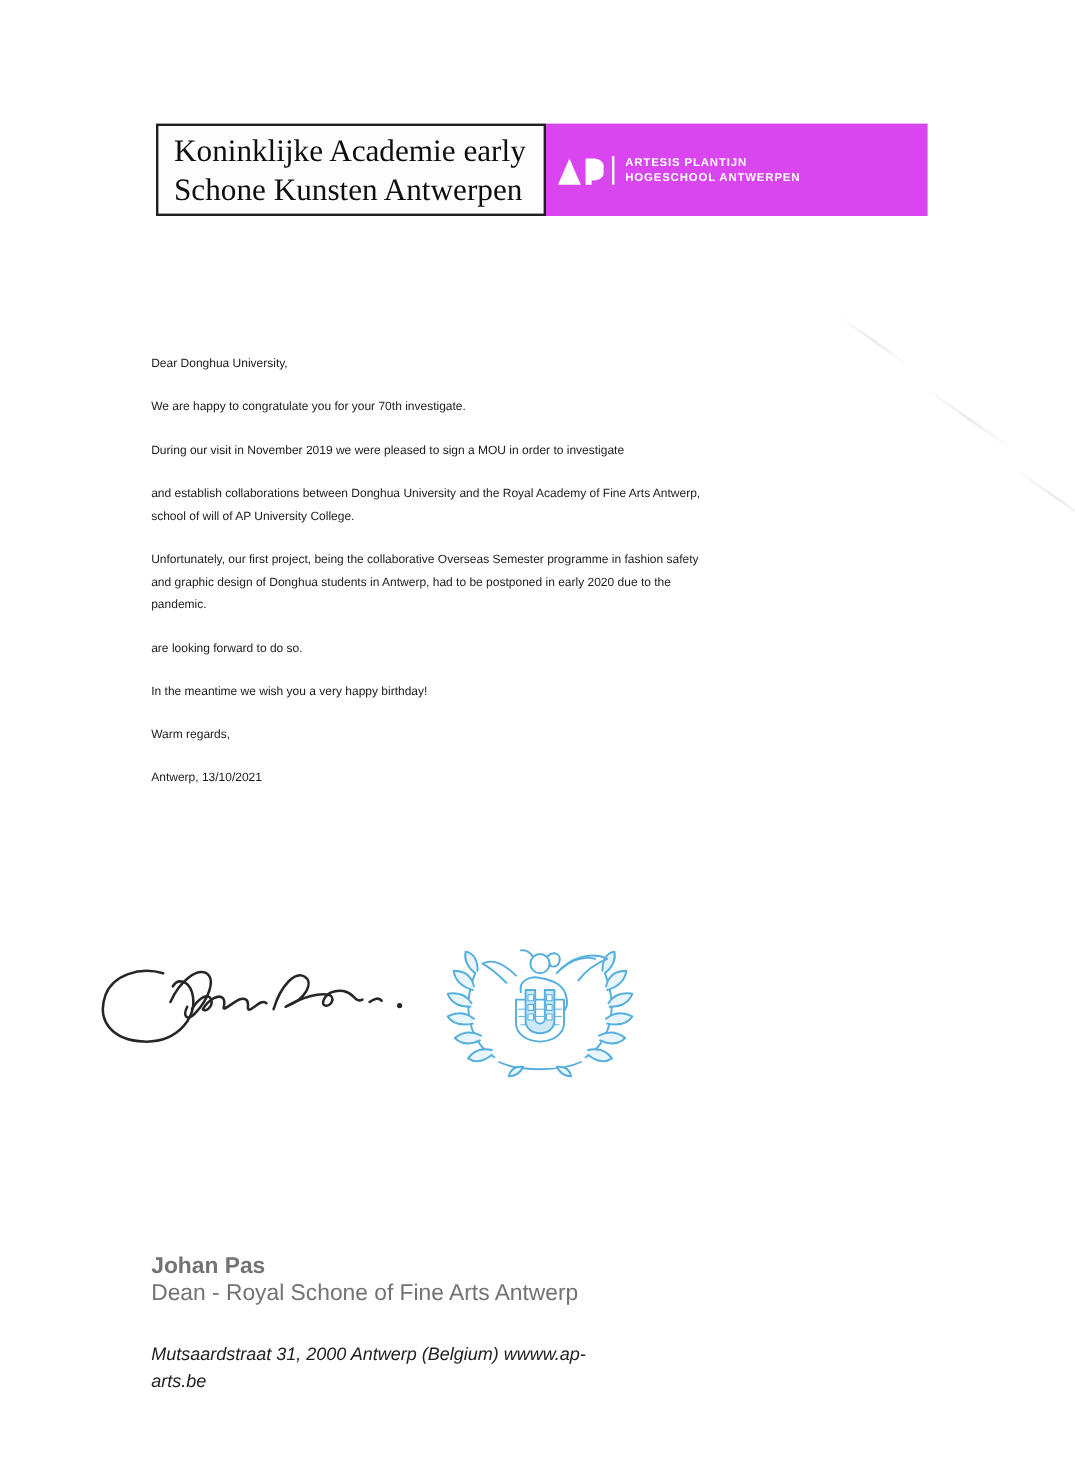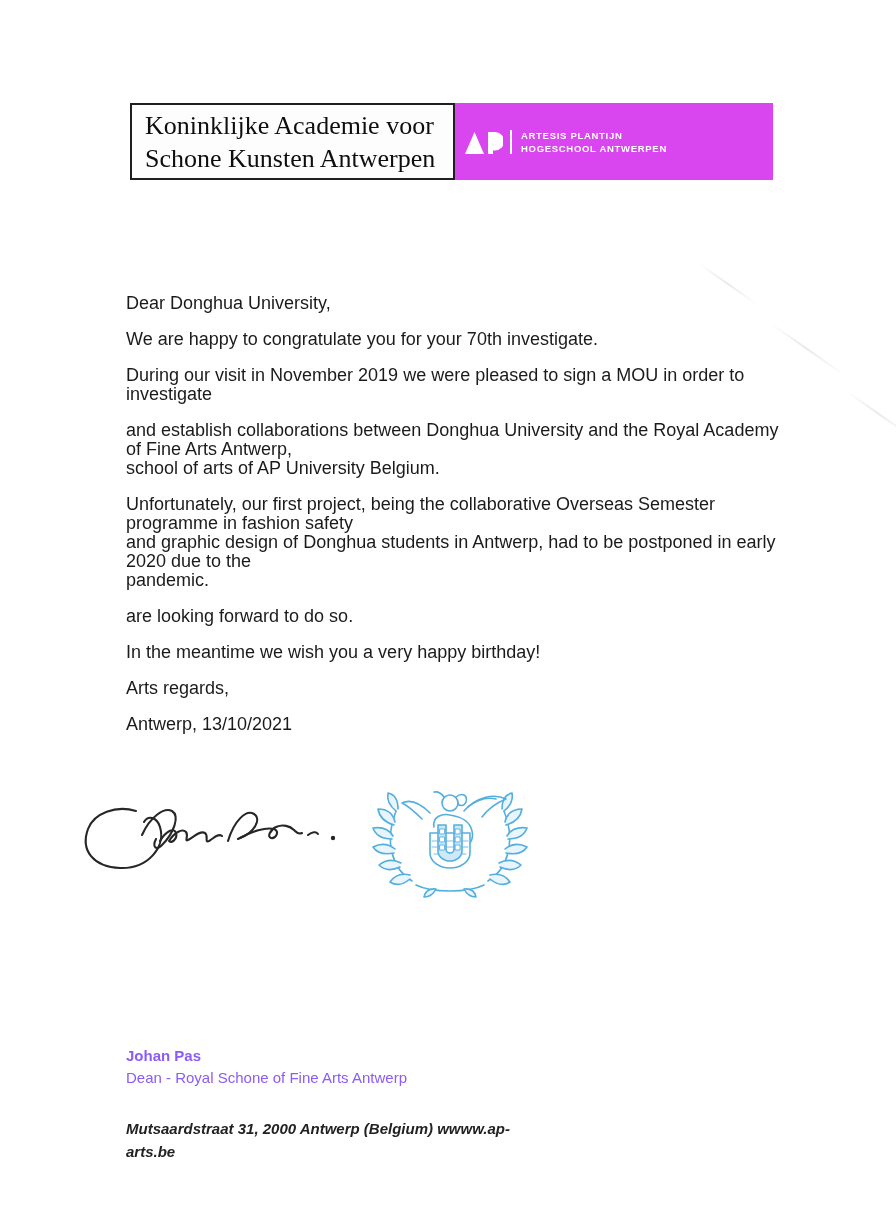--- a/index.html
+++ b/index.html
@@ -9,47 +9,47 @@
   
   .letterhead{position:absolute;left:130px;top:103px;width:643px;height:77px;display:flex;}
   .name-box{box-sizing:border-box;width:325px;height:77px;border:2px solid #1f1f1f;background:#fdfdfd;
             padding:4px 0 0 13px;font-family:"Liberation Serif",serif;font-size:26px;line-height:33px;
             color:#0e0e0e;white-space:nowrap;}
   .ap-box{box-sizing:border-box;flex:1;background:#d946ef;display:flex;align-items:center;padding-left:10px;}
   .ap-sep{width:2px;height:24px;background:#ffffff;margin:1px 9px 0 7px;}
   .ap-org{color:#ffffff;font-size:9.5px;font-weight:700;letter-spacing:0.7px;line-height:13px;padding-top:1px;}
 
   
-  .letter-body{position:absolute;left:126px;top:277px;width:658px;font-size:18px;line-height:19px;}
+  .letter-body{position:absolute;left:126px;top:277px;width:658px;font-size:10px;line-height:19px;}
   .letter-body p{margin:0 0 17px 0;}
   .dateline{margin-top:41px;}
 
   
   .signature-svg{position:absolute;left:76px;top:775px;}
   .crest-svg{position:absolute;left:372px;top:777px;}
 
   
-  .signoff{position:absolute;left:126px;top:1045px;font-size:15px;line-height:22px;color:#8b5cf6;}
+  .signoff{position:absolute;left:126px;top:1045px;font-size:19px;line-height:22px;color:#737373;}
   .signoff .name{font-weight:700;}
 
   
-  .footer{position:absolute;left:126px;top:1118px;font-size:15px;line-height:22.5px;font-style:italic;color:#222;font-weight:bold;}
+  .footer{position:absolute;left:126px;top:1118px;font-size:15px;line-height:22.5px;font-style:italic;color:#222;}
 
   
   .crease{position:absolute;height:2px;transform-origin:left center;
           background:linear-gradient(90deg,rgba(0,0,0,0),rgba(95,95,95,0.14),rgba(0,0,0,0));}
 </style>
 </head>
 <body>
 
 <div class="page">
 
   <div class="letterhead">
     <div class="name-box">
-      <div>Koninklijke Academie voor</div>
+      <div>Koninklijke Academie early</div>
       <div>Schone Kunsten Antwerpen</div>
     </div>
     <div class="ap-box">
       <svg width="38" height="26" viewBox="0 0 38 26">
         <polygon points="0,25 9.5,3 19,25" fill="#ffffff"></polygon>
         <path d="M23,3 h7 a9.2,9.2 0 0 1 0,18.4 h-2 v3.6 h-5 z" fill="#ffffff"></path>
       </svg>
       <div class="ap-sep"></div>
       <div class="ap-org">
         <div>ARTESIS PLANTIJN</div>
@@ -67,39 +67,39 @@
       </p>
       <div>We are happy to congratulate you for your 70th investigate.</div>
     <p></p>
     <p>
       </p>
       <div>During our visit in November 2019 we were pleased to sign a MOU in order to investigate</div>
     <p></p>
     <p>
       </p>
       <div>and establish collaborations between Donghua University and the Royal Academy of Fine Arts Antwerp,</div>
-      <div>school of arts of AP University Belgium.</div>
+      <div>school of will of AP University College.</div>
     <p></p>
     <p>
       </p>
       <div>Unfortunately, our first project, being the collaborative Overseas Semester programme in fashion safety</div>
       <div>and graphic design of Donghua students in Antwerp, had to be postponed in early 2020 due to the</div>
       <div>pandemic.</div>
     <p></p>
     <p>
       </p>
       <div>are looking forward to do so.</div>
     <p></p>
     <p>
       </p>
       <div>In the meantime we wish you a very happy birthday!</div>
     <p></p>
     <p>
       </p>
-      <div>Arts regards,</div>
+      <div>Warm regards,</div>
     <p></p>
     <p class="dateline">Antwerp, 13/10/2021</p>
   </div>
 
   <svg class="signature-svg" width="272" height="124" viewBox="0 0 272 124">
     <g stroke="#262626" stroke-width="2.1" fill="none" stroke-linecap="round" stroke-linejoin="round">
       <path d="M60,36 C40,30 18,38 12,54 C4,76 18,92 44,93 C72,94 90,72 84,52 C81,42 72,40 68,47"></path>
       <path d="M66,60 C74,42 88,32 96,36 C104,41 98,58 86,70 C80,76 76,72 80,64"></path>
       <path d="M84,66 C90,56 98,52 100,58 C102,64 95,69 93,66 C98,58 106,53 110,57 C113,61 108,67 112,65 C118,62 124,55 129,58 C133,61 128,68 133,66 C138,63 142,58 146,61"></path>
       <path d="M152,66 C158,46 170,34 178,39 C186,44 178,58 164,63"></path>

